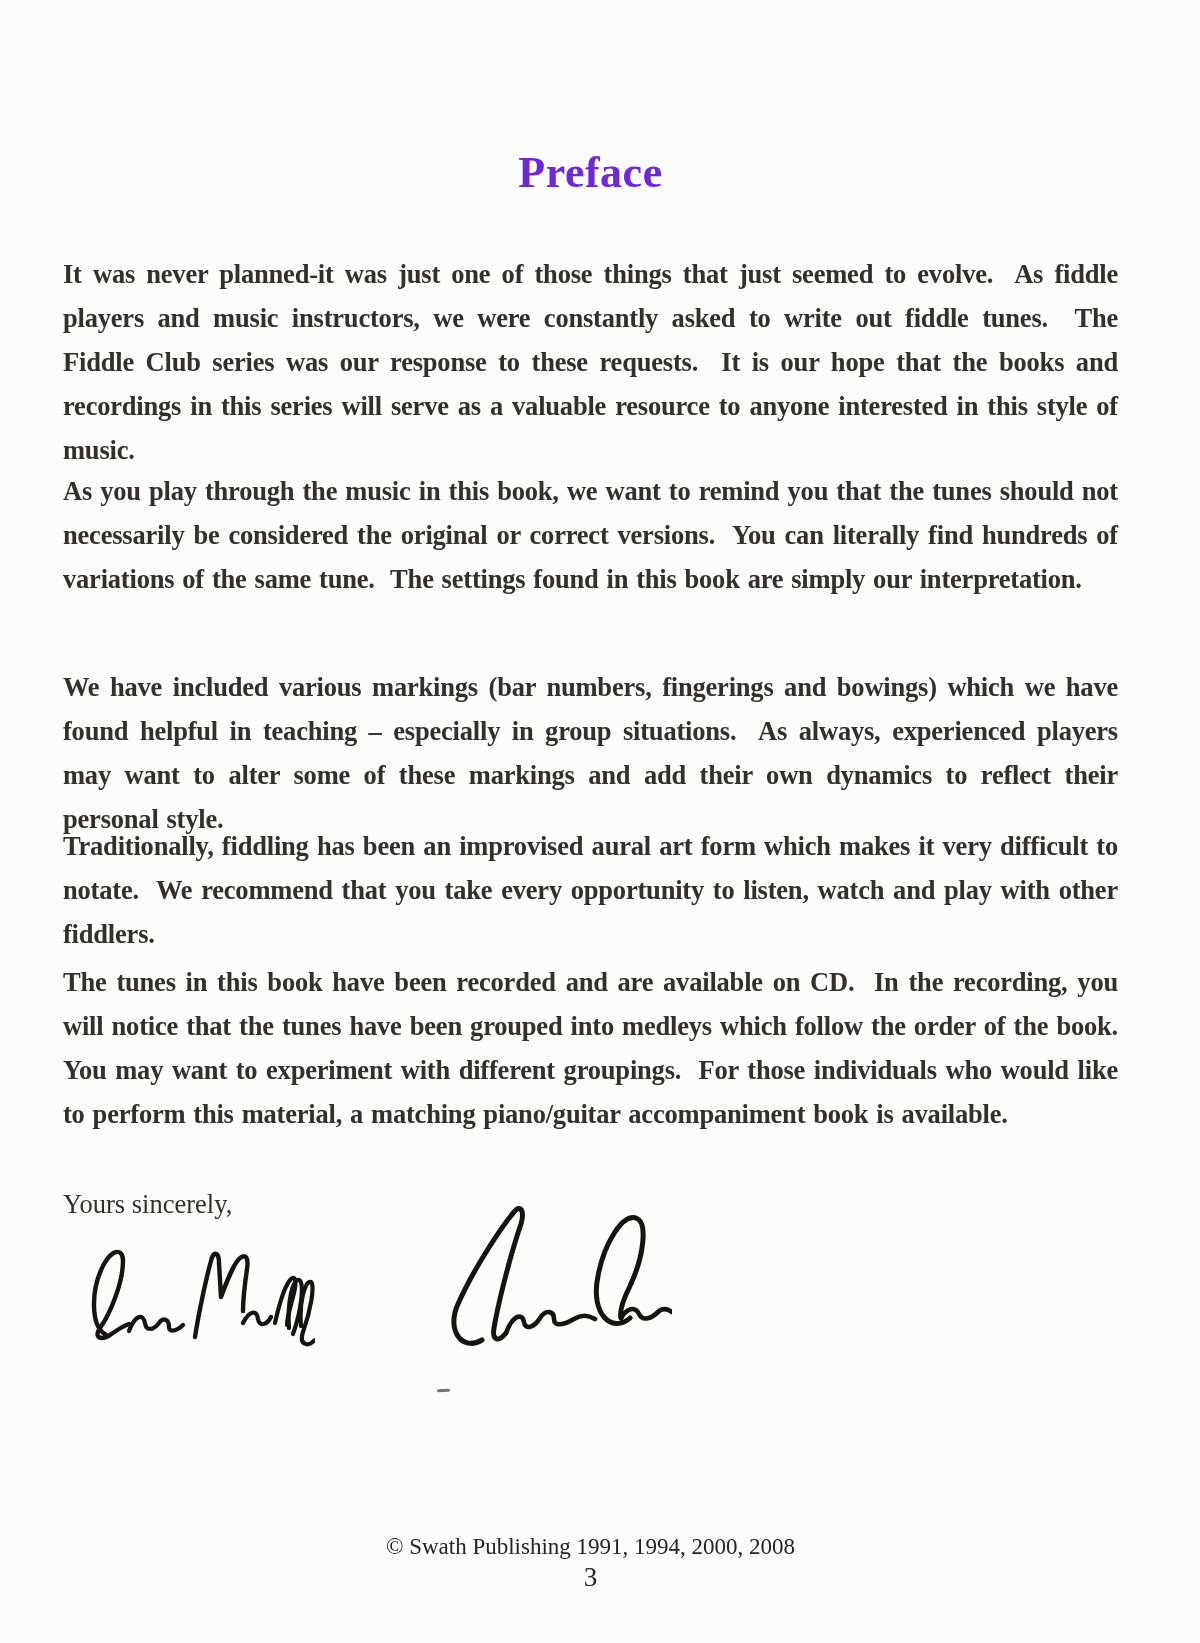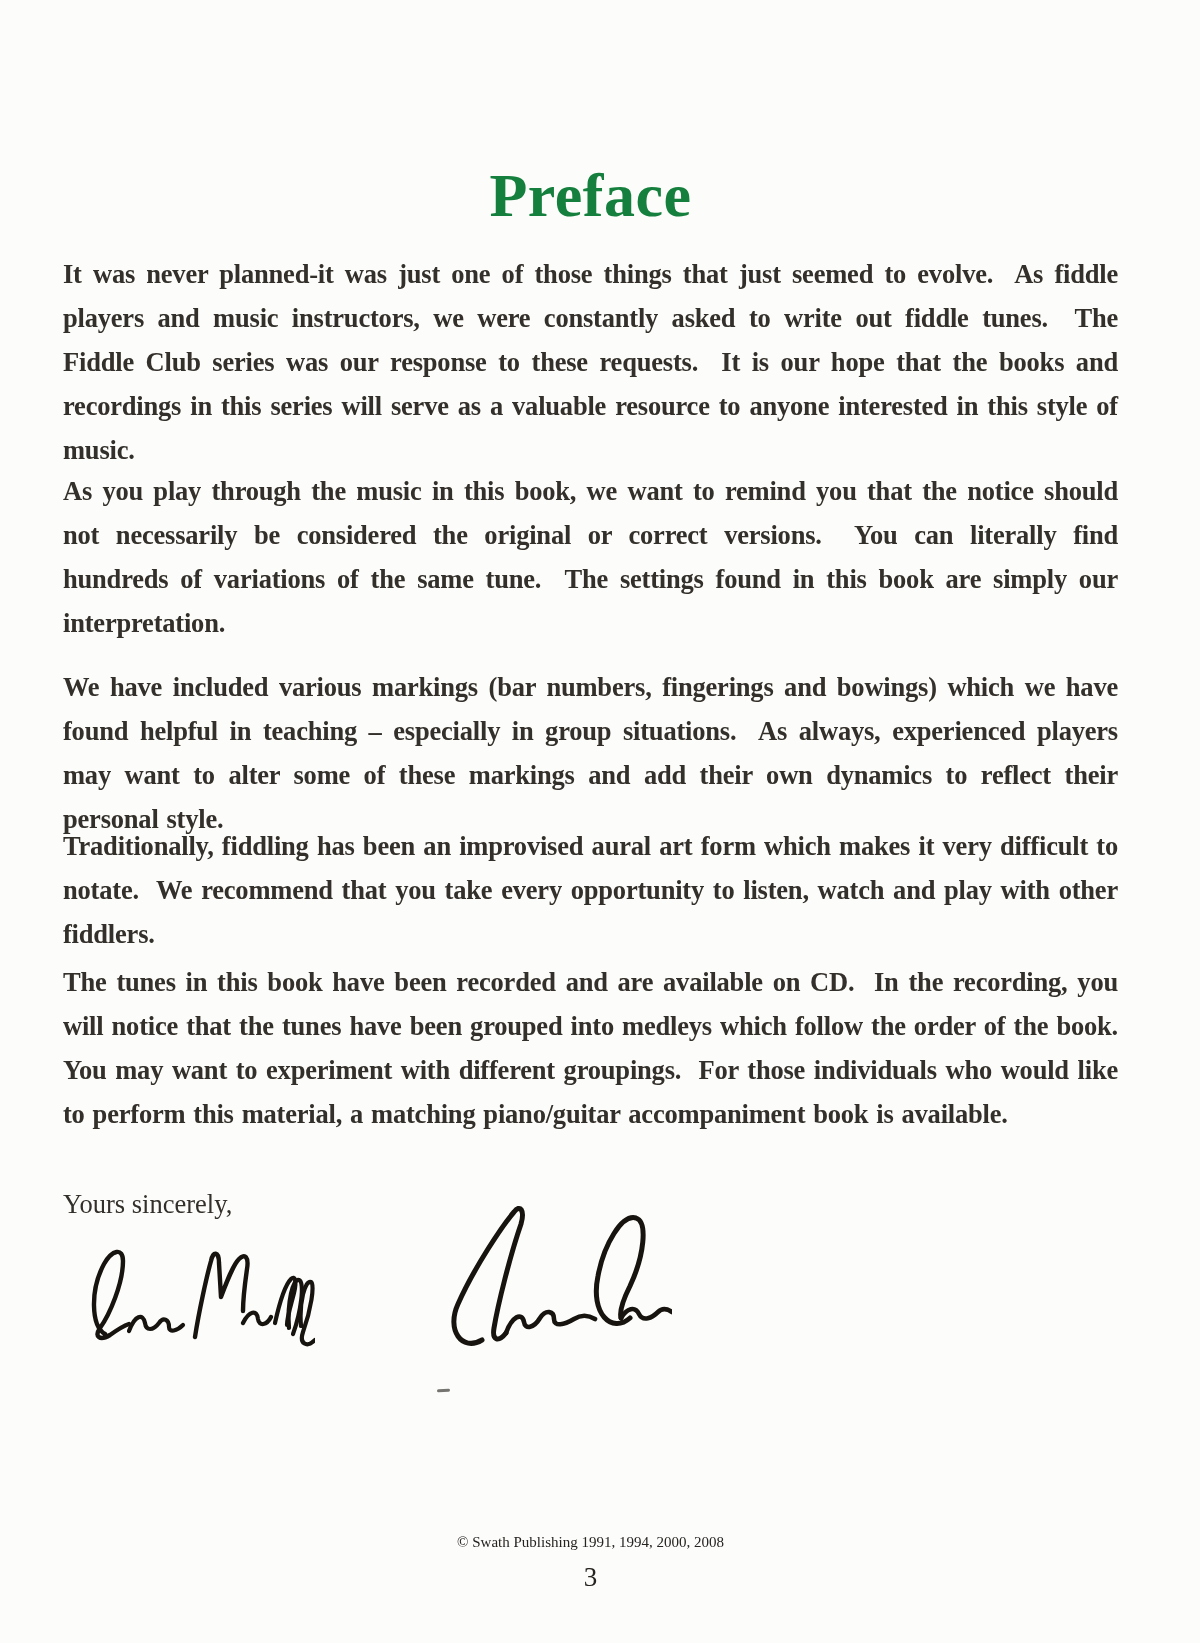--- a/index.html
+++ b/index.html
@@ -16,24 +16,24 @@
     font-family: "Liberation Serif", "DejaVu Serif", serif;
     color: #2e2a26;
     overflow: hidden;
   }
   .title {
     position: absolute;
     top: 122px;
     left: 63px;
     width: 1055px;
     text-align: center;
-    font-size: 62px;
+    font-size: 44px;
     line-height: 1;
     font-weight: 700;
-    color: #15803d;
+    color: #6d28d9;
     letter-spacing: 0.5px;
   }
   .bodytext p {
     position: absolute;
     left: 63px;
     width: 1055px;
     margin: 0;
     font-size: 26.5px;
     line-height: 44px;
     text-align: justify;
@@ -85,21 +85,21 @@
     opacity: 0.75;
     transform: rotate(-4deg);
   }
   .copyright {
     position: absolute;
     top: 1533px;
     left: 63px;
     width: 1055px;
     margin: 0;
     text-align: center;
-    font-size: 15px;
+    font-size: 23px;
     line-height: 1.2;
     color: #262320;
   }
   .page-number {
     position: absolute;
     top: 1561px;
     left: 63px;
     width: 1055px;
     margin: 0;
     text-align: center;
@@ -110,21 +110,21 @@
 </style>
 </head>
 <body>
 
 <div class="page">
 
   <h1 class="title">Preface</h1>
 
   <div class="bodytext">
     <p class="p1">It was never planned-it was just one of those things that just seemed to evolve.  As fiddle players and music instructors, we were constantly asked to write out fiddle tunes.  The Fiddle Club series was our response to these requests.  It is our hope that the books and recordings in this series will serve as a valuable resource to anyone interested in this style of music.</p>
-    <p class="p2">As you play through the music in this book, we want to remind you that the notice should not necessarily be considered the original or correct versions.  You can literally find hundreds of variations of the same tune.  The settings found in this book are simply our interpretation.</p>
+    <p class="p2">As you play through the music in this book, we want to remind you that the tunes should not necessarily be considered the original or correct versions.  You can literally find hundreds of variations of the same tune.  The settings found in this book are simply our interpretation.</p>
     <p class="p3">We have included various markings (bar numbers, fingerings and bowings) which we have found helpful in teaching – especially in group situations.  As always, experienced players may want to alter some of these markings and add their own dynamics to reflect their personal style.</p>
     <p class="p4">Traditionally, fiddling has been an improvised aural art form which makes it very difficult to notate.  We recommend that you take every opportunity to listen, watch and play with other fiddlers.</p>
     <p class="p5">The tunes in this book have been recorded and are available on CD.  In the recording, you will notice that the tunes have been grouped into medleys which follow the order of the book.  You may want to experiment with different groupings.  For those individuals who would like to perform this material, a matching piano/guitar accompaniment book is available.</p>
   </div>
 
   <p class="closing">Yours sincerely,</p>
 
   <div class="sig sig-1" role="img" aria-label="Dean Marshall">
     <svg viewBox="0 0 230 112" xmlns="http://www.w3.org/2000/svg">
 

